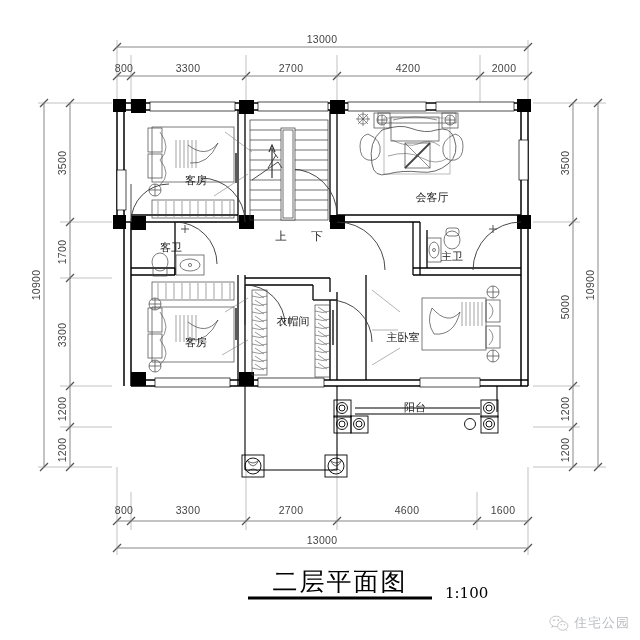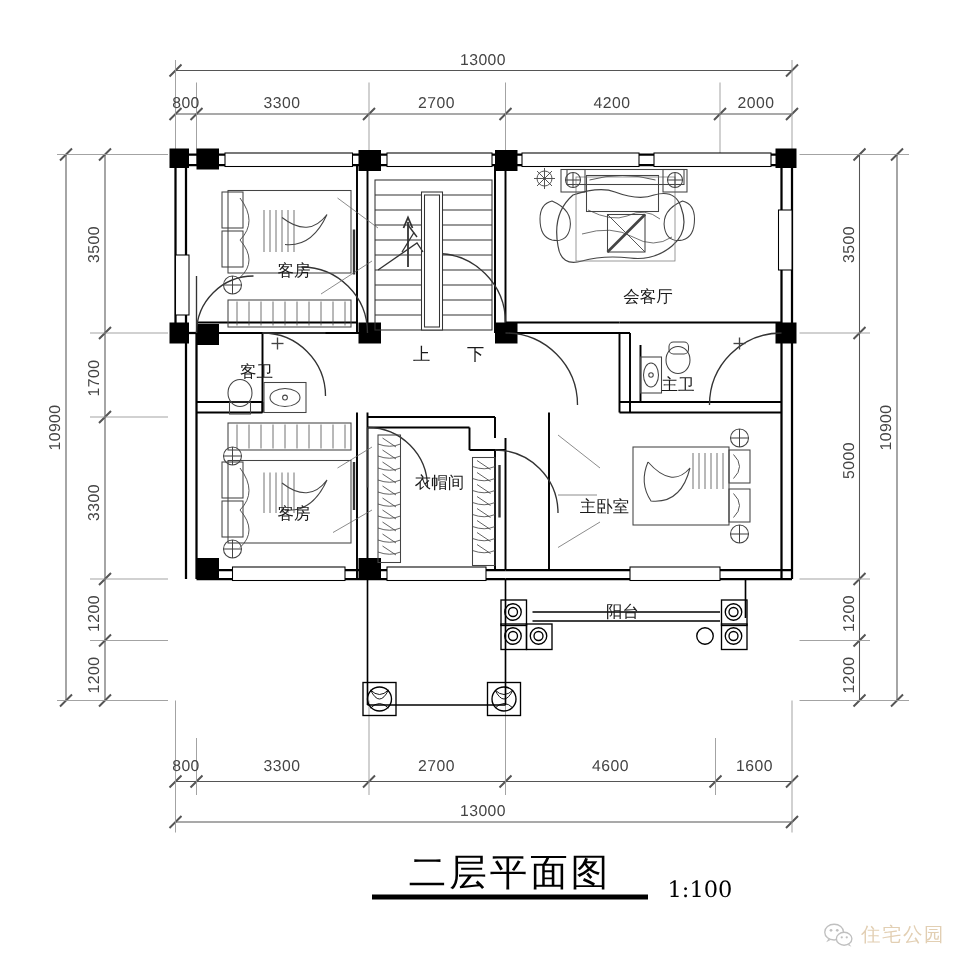--- a/index.html
+++ b/index.html
@@ -53,21 +53,21 @@
     right: 10px;
     bottom: 8px;
     display: flex;
     align-items: center;
     gap: 5px;
     opacity: 0.30;
   }
   .wm-text {
     font-family: "DejaVu Sans", "Liberation Sans", sans-serif;
     font-size: 13px;
-    color: #a16207;
+    color: #0f172a;
     letter-spacing: 1px;
   }
   .wm-icon { width: 20px; height: 17px; display:block; }
 </style>
 </head>
 <body>
 
 <div id="root">
 
   <svg class="plan" viewBox="0 0 640 640">

